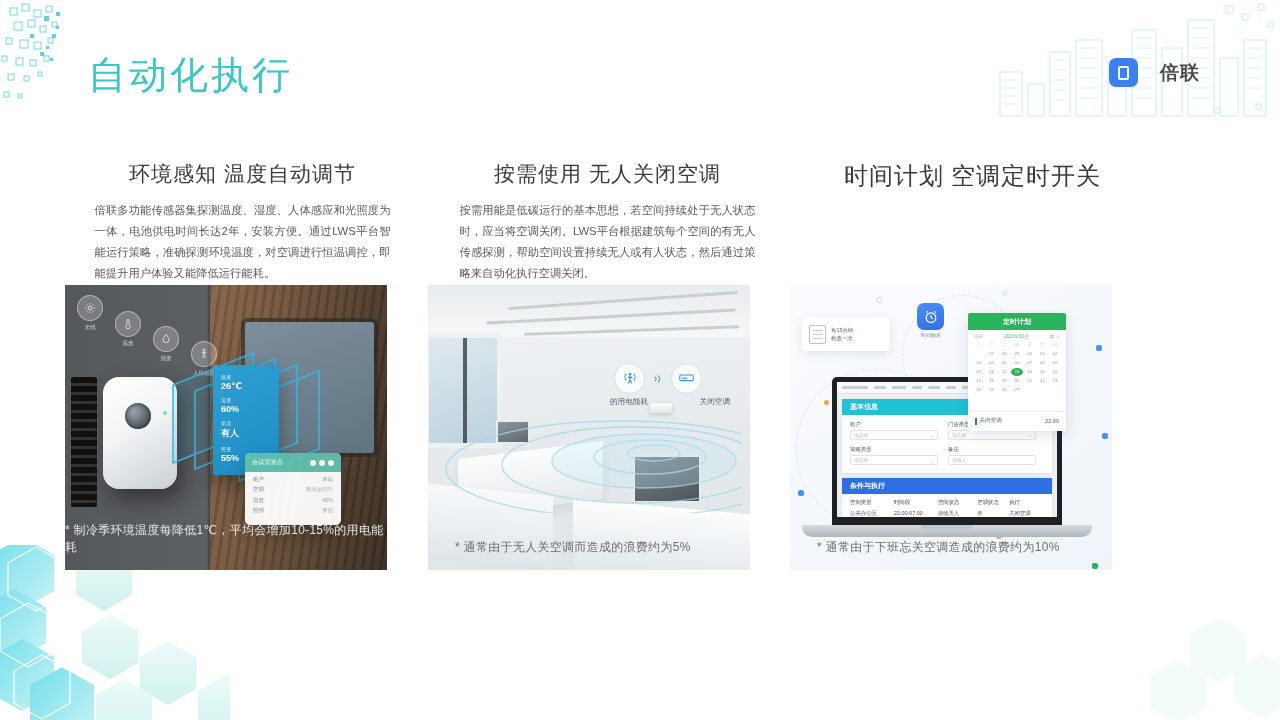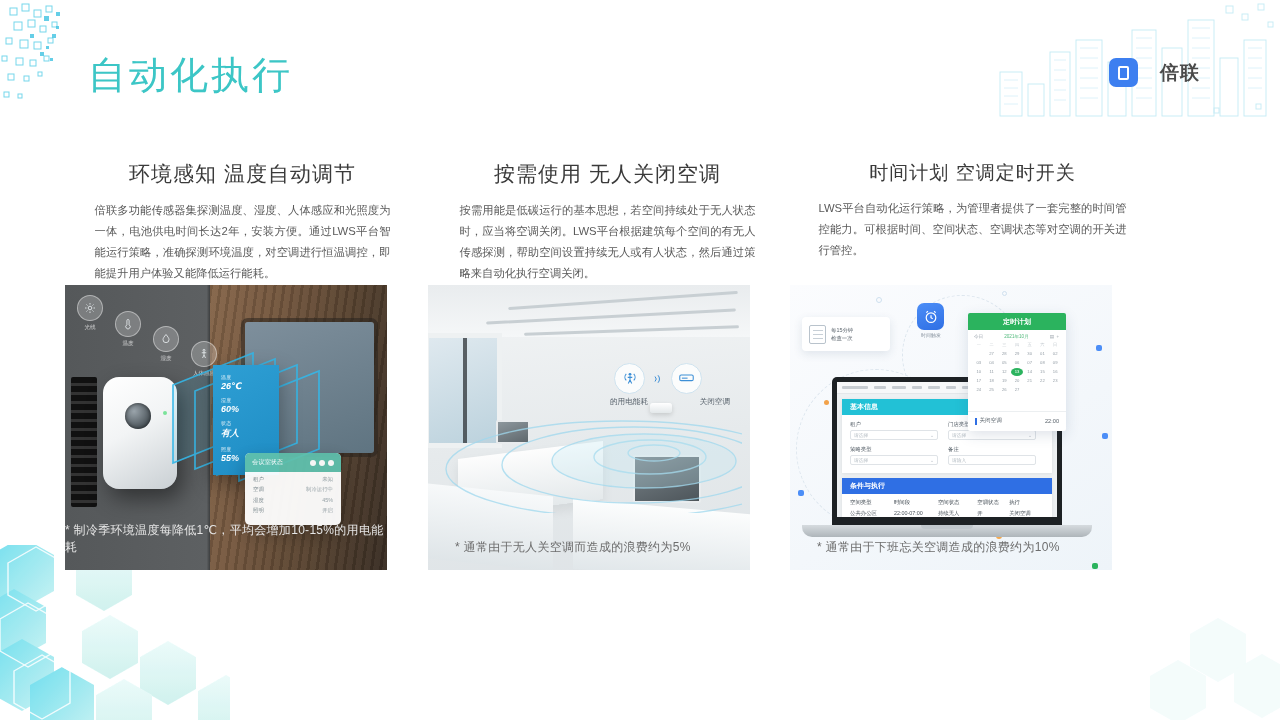--- a/index.html
+++ b/index.html
@@ -44,21 +44,21 @@
   .col { width: 365px; }
   .col-1 { margin-left: 60px; }
   .col-2 { margin-left: 0px; }
   .col-3 { margin-left: 0px; }
 
   .col-title {
     font-size: 21px; color: #3a3a3a; font-weight: 400;
     letter-spacing: 1px; text-align: center; margin-bottom: 12px;
     white-space: nowrap;
   }
-  .col-3 .col-title { font-size: 19px; }
+  .col-3 .col-title { font-size: 24px; font-family: Liberation Serif, serif; }
   .col-body {
     font-size: 11.3px; color: #5a5a5a; line-height: 1.85;
     text-align: justify; padding: 0 2px;
   }
   .col-1 .col-body { width: 300px; margin: 0 auto; }
   .col-2 .col-body { width: 300px; margin: 0 auto; }
   .col-3 .col-body { width: 312px; margin: 0 auto; }
 
   
   .pic {
@@ -119,21 +119,21 @@
   .p1-ic-3 { margin-left: 12px; margin-top: 46px; }
 
   .p1-rings { position:absolute; left: 96px; top: 58px; width: 210px; height: 190px; }
   .p1-card-blue {
     position:absolute; left: 148px; top: 80px; width: 66px; height: 110px;
     background: linear-gradient(150deg,#2e9fd4,#1e8cc4);
     box-shadow: 0 8px 20px rgba(0,0,0,.35);
     padding: 9px 8px; color:#fff;
   }
   .p1-row-lbl { font-size: 5px; color: rgba(255,255,255,.85); letter-spacing:.2px; }
-  .p1-row-val { font-size: 9px; font-weight: 700; margin-top: 1px; margin-bottom: 6px; font-style: italic; }
+  .p1-row-val { font-size: 9px; font-weight: 700; margin-top: 1px; margin-bottom: 6px; }
   .p1-card-green {
     position:absolute; left: 180px; top: 168px; width: 96px; height: 72px;
     background:#ffffff; border-radius: 5px; box-shadow: 0 8px 20px rgba(0,0,0,.28);
     overflow:hidden; opacity:.95;
   }
   .p1-cg-head { height: 19px; background:#5fc0ad; display:flex; align-items:center;
     justify-content:space-between; padding: 0 7px; }
   .p1-cg-title { font-size: 6.2px; color:#fff; }
   .p1-cg-dots { display:flex; gap: 3px; }
   .p1-cg-dots i { width: 6px; height:6px; border-radius:50%; background:#ffffff; display:block; }
@@ -346,21 +346,20 @@
     <div class="col col-1">
       <div class="col-title">环境感知  温度自动调节</div>
       <div class="col-body">倍联多功能传感器集探测温度、湿度、人体感应和光照度为一体，电池供电时间长达2年，安装方便。通过LWS平台智能运行策略，准确探测环境温度，对空调进行恒温调控，即能提升用户体验又能降低运行能耗。</div>
     </div>
     <div class="col col-2">
       <div class="col-title">按需使用  无人关闭空调</div>
       <div class="col-body">按需用能是低碳运行的基本思想，若空间持续处于无人状态时，应当将空调关闭。LWS平台根据建筑每个空间的有无人传感探测，帮助空间设置持续无人或有人状态，然后通过策略来自动化执行空调关闭。</div>
     </div>
     <div class="col col-3">
       <div class="col-title">时间计划  空调定时开关</div>
-      <div class="col-body">LWS平台自动化运行策略，为管理者提供了一套完整的时间管控能力。可根据时间、空间状态、空调状态等对空调的开关进行管控。</div>
     </div>
   </div>
 
   <div class="pic pic-1">
     <div class="p1-bg"></div>
     <div class="p1-wood"></div>
     <div class="p1-screen"></div>
     <div class="p1-vent"></div>
 
     <div class="p1-icons">

